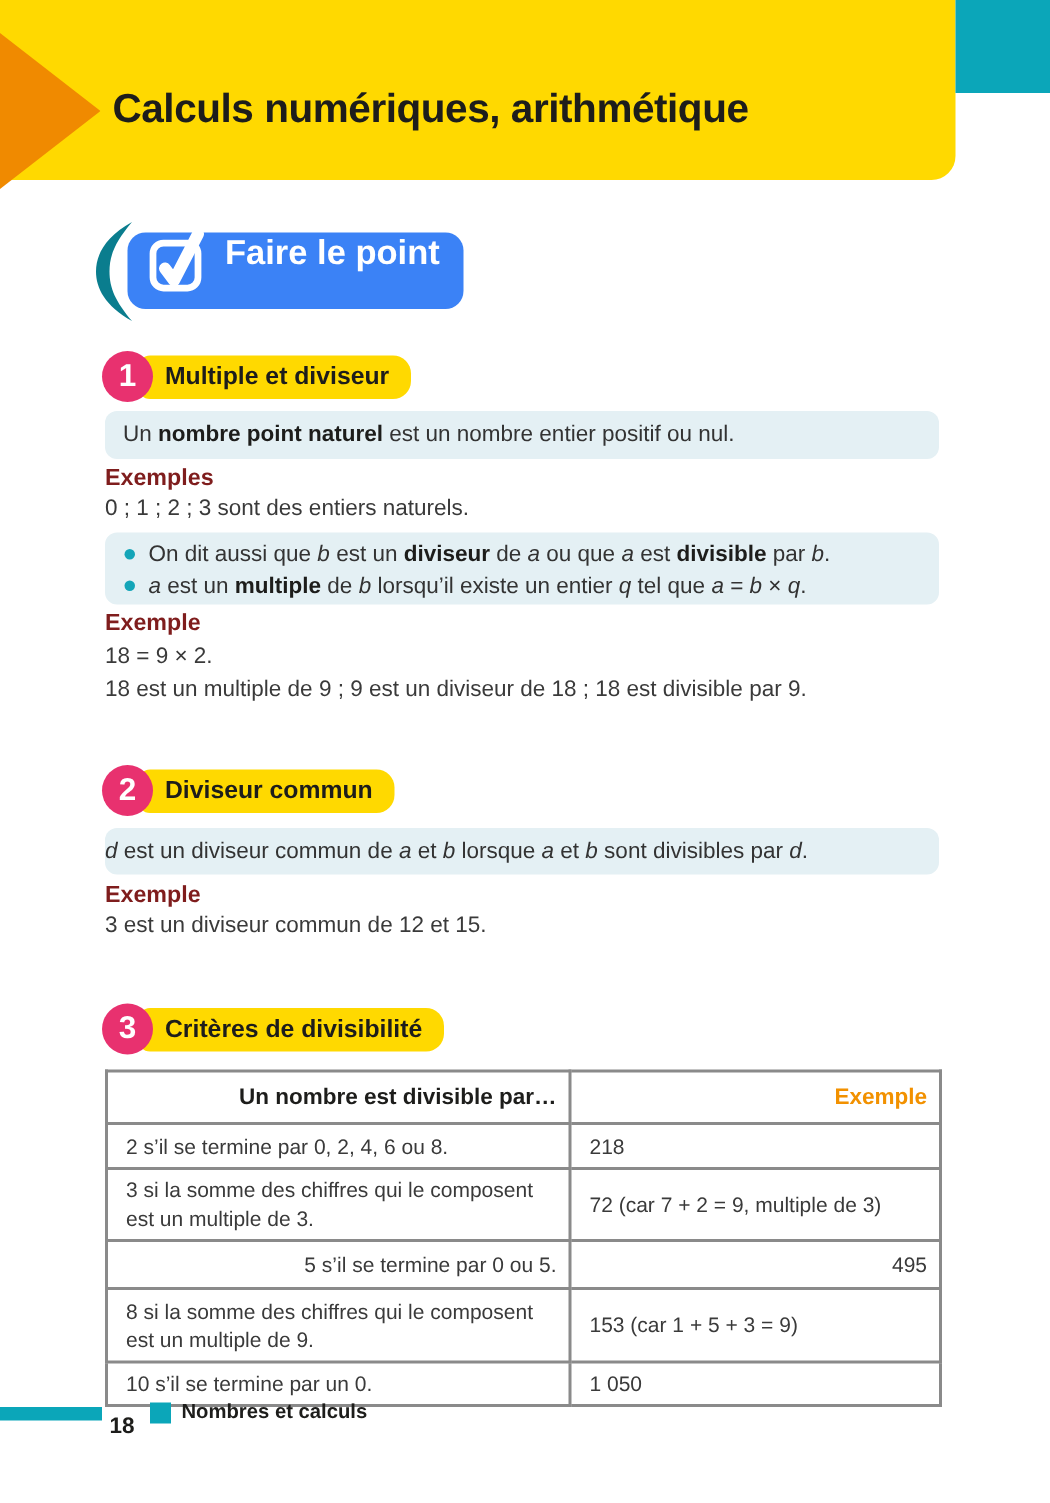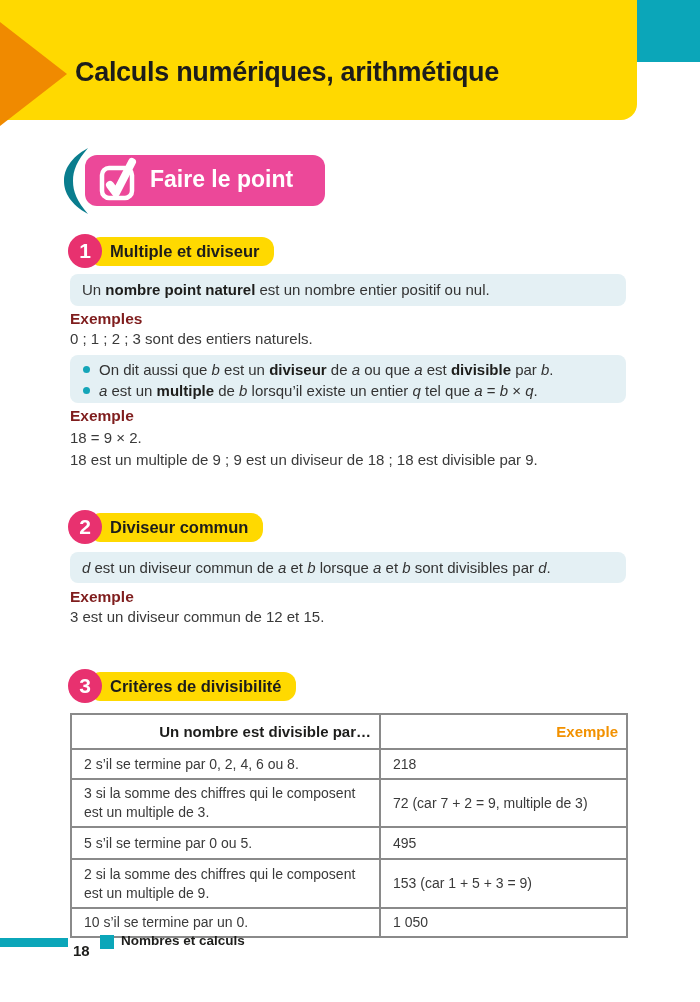--- a/index.html
+++ b/index.html
@@ -28,22 +28,22 @@
     position:absolute; left:75px; top:57px;
     font-size:27px; font-weight:bold; color:#1d1d1b; letter-spacing:-0.3px;
     white-space:nowrap;
   }
   
   .ribbon {
     position:absolute; left:64px; top:148px; width:26px; height:66px;
   }
   .badge {
     position:absolute; left:85px; top:155px; height:51px;
-    background:#ec4899; border-radius:12px;
-    display:flex; align-items:center; padding:0 32px 0 13px; gap:12px;
+    background:#3b82f6; border-radius:12px;
+    display:flex; align-items:flex-start; padding:0 16px 0 13px; gap:12px;
   }
   .badge-label {
     color:#ffffff; font-weight:bold; font-size:23px; padding-bottom:2px;
     white-space:nowrap;
   }
   .check-icon { overflow:visible; margin-top:-4px; }
   
   .sec-circle {
     position:absolute; width:34px; height:34px; border-radius:50%;
     background:#E8316F; color:#ffffff; font-weight:bold; font-size:21px;
@@ -83,21 +83,21 @@
   .crit-table th, .crit-table td {
     border:2px solid #8a8a8a; vertical-align:middle;
     padding:4px 8px 4px 12px; line-height:19px;
   }
   .crit-table th { text-align:right; font-size:15px; height:25px; }
   .th-left  { color:#1d1d1b; width:287px; }
   .th-right { color:#F29100; }
   .crit-table td { font-size:14px; color:#3a3a3a; }
   .crit-table tr.r1 td { height:20px;margin-left:28px; }
   .crit-table tr.r2 td { height:38px; }
-  .crit-table tr.r3 td { height:22px; }
+  .crit-table tr.r3 td { height:22px;text-align:right; }
   .crit-table tr.r4 td { height:39px; }
   .crit-table tr.r5 td { height:19px; }
   
   .footer-bar {
     position:absolute; left:0; top:938px; width:68px; height:9px;
     background:#0BA6B9;
   }
   .footer-num {
     position:absolute; left:73px; top:931px; font-weight:bold;
     font-size:15px; color:#1d1d1b;margin-top:11px;
@@ -151,21 +151,21 @@
     </div>
   </div>
 
   <div class="ex-label" style="top:407px;">Exemple</div>
   <div class="line" style="top:429px;">18 = 9 × 2.</div>
   <div class="line" style="top:451px;">18 est un multiple de 9 ; 9 est un diviseur de 18 ; 18 est divisible par 9.</div>
 
   <div class="sec-circle" style="left:68px; top:510px;">2</div>
   <div class="sec-pill" style="left:92px; top:513px;">Diviseur commun</div>
 
-  <div class="defbox" style="top:552px; height:31px; line-height:31px; padding-left:12px;"><i>d</i> est un diviseur commun de <i>a</i> et <i>b</i> lorsque <i>a</i> et <i>b</i> sont divisibles par <i>d</i>.</div>
+  <div class="defbox" style="top:552px; height:31px; line-height:31px; "><i>d</i> est un diviseur commun de <i>a</i> et <i>b</i> lorsque <i>a</i> et <i>b</i> sont divisibles par <i>d</i>.</div>
 
   <div class="ex-label" style="top:588px;">Exemple</div>
   <div class="line" style="top:608px;">3 est un diviseur commun de 12 et 15.</div>
 
   <div class="sec-circle" style="left:68px; top:669px;">3</div>
   <div class="sec-pill" style="left:92px; top:672px;">Critères de divisibilité</div>
 
   <table class="crit-table">
     <tbody>
         <tr>
@@ -178,21 +178,21 @@
     </tr>
     <tr class="r2">
       <td>3 si la somme des chiffres qui le composent est un multiple de 3.</td>
       <td>72 (car 7 + 2 = 9, multiple de 3)</td>
     </tr>
     <tr class="r3">
       <td>5 s’il se termine par 0 ou 5.</td>
       <td>495</td>
     </tr>
     <tr class="r4">
-      <td>2 si la somme des chiffres qui le composent est un multiple de 9.</td>
+      <td>8 si la somme des chiffres qui le composent est un multiple de 9.</td>
       <td>153 (car 1 + 5 + 3 = 9)</td>
     </tr>
     <tr class="r5">
       <td>10 s’il se termine par un 0.</td>
       <td>1 050</td>
     </tr>
   </tbody>
     </table>
 
   <div class="footer-bar"></div>

